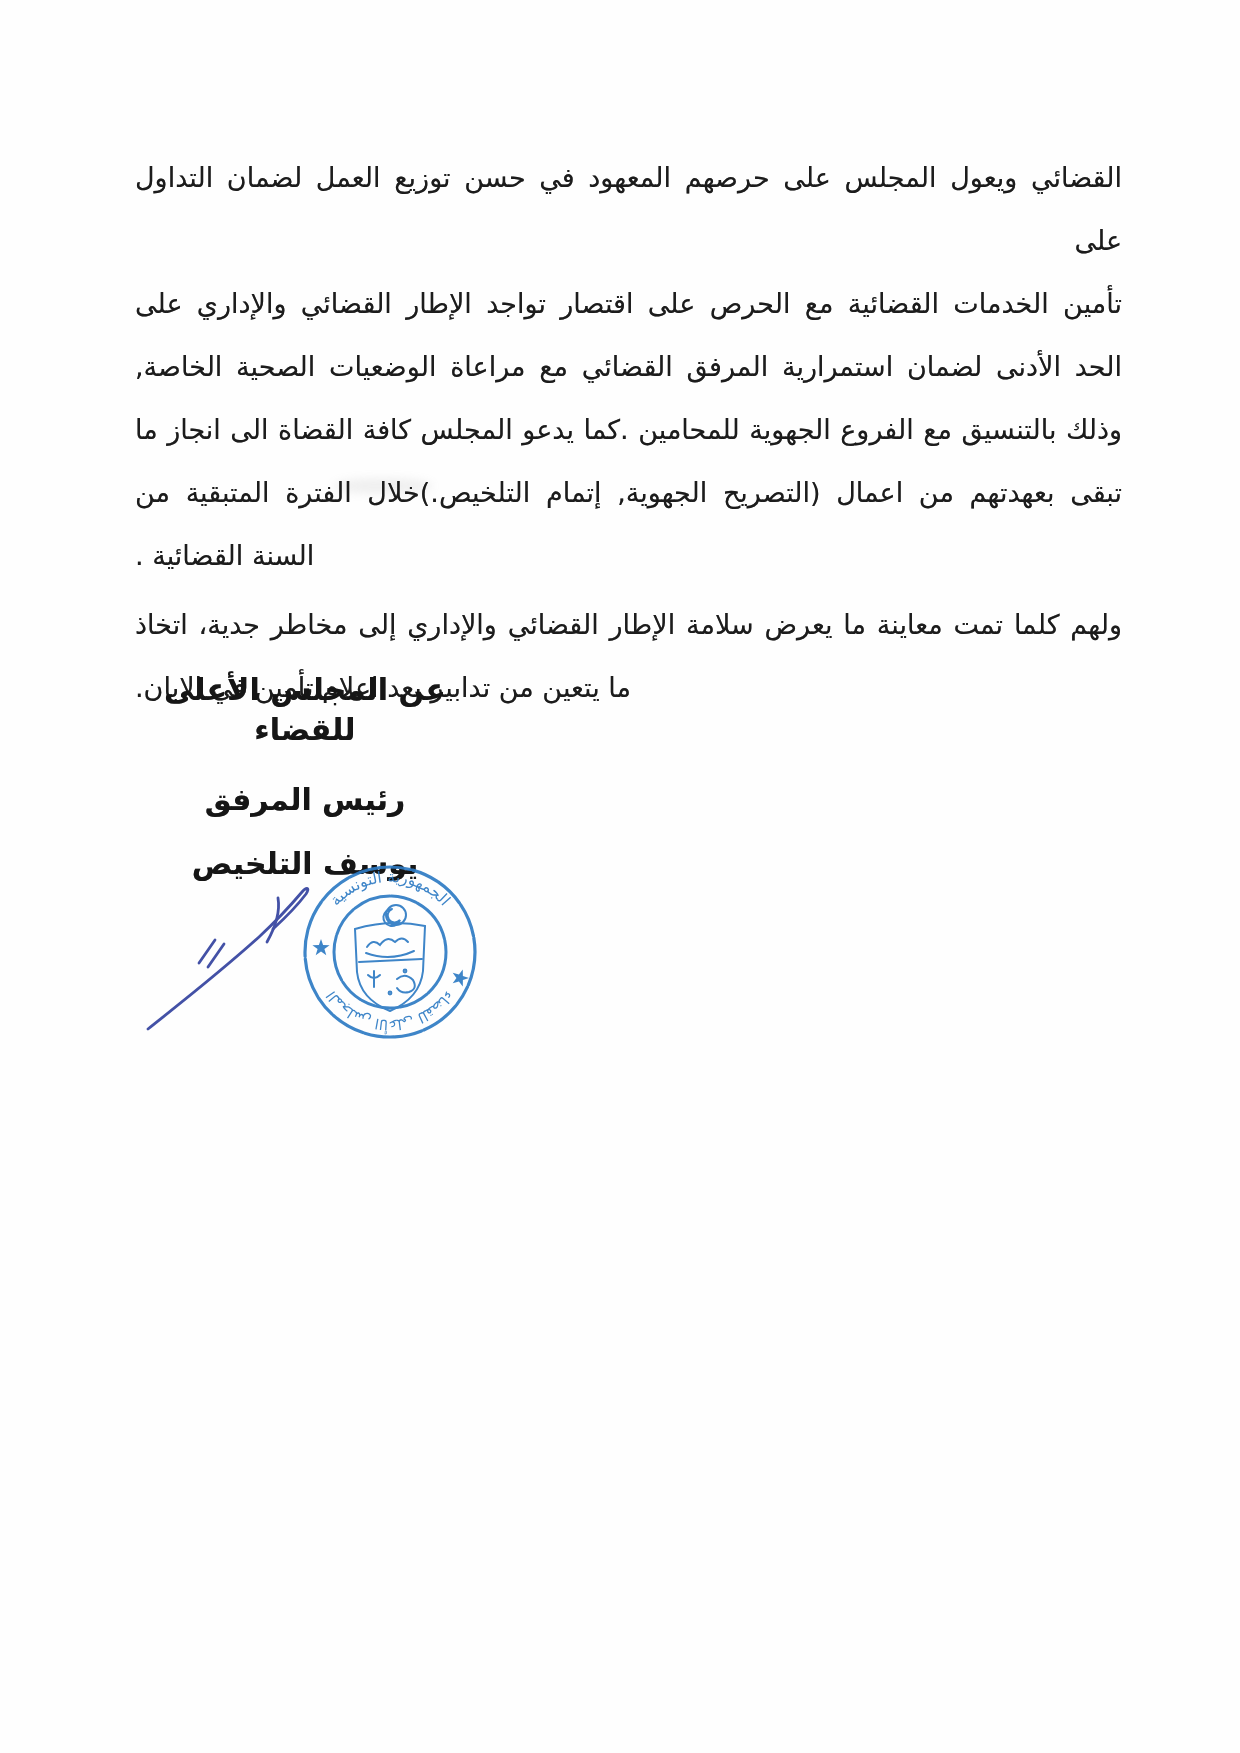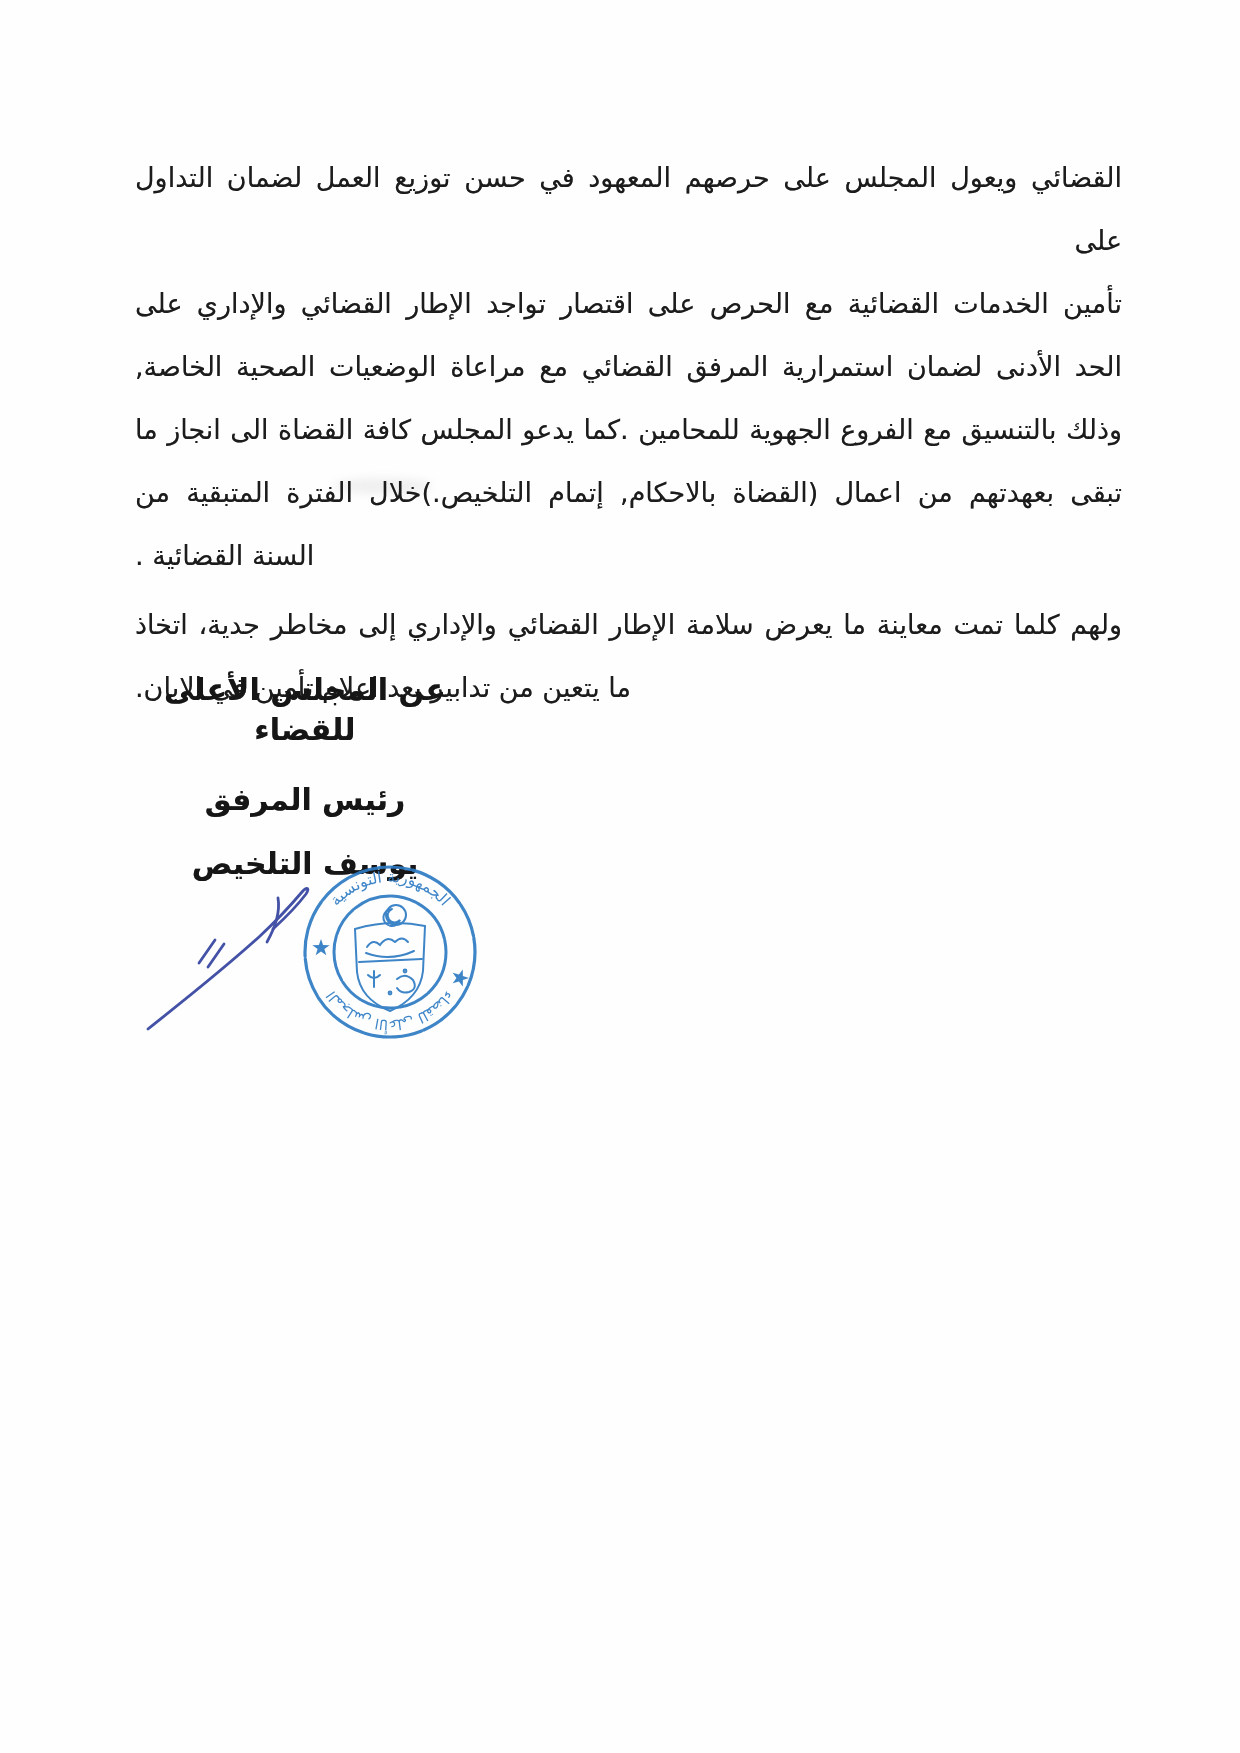--- a/index.html
+++ b/index.html
@@ -56,21 +56,21 @@
 <div class="page">
 
   <div class="smudge"></div>
 
   <div class="bodytext">
     <div class="para">
       <div class="line full">القضائي ويعول المجلس على حرصهم المعهود في حسن توزيع العمل لضمان التداول على</div>
       <div class="line full">تأمين الخدمات القضائية مع الحرص على اقتصار تواجد الإطار القضائي والإداري على</div>
       <div class="line full">الحد الأدنى لضمان استمرارية المرفق القضائي مع مراعاة الوضعيات الصحية الخاصة,</div>
       <div class="line full">وذلك بالتنسيق مع الفروع الجهوية للمحامين .كما يدعو المجلس كافة القضاة الى انجاز ما</div>
-      <div class="line full">تبقى بعهدتهم من اعمال (القضاة بالاحكام, إتمام  التلخيص.)خلال الفترة المتبقية من</div>
+      <div class="line full">تبقى بعهدتهم من اعمال (التصريح الجهوية, إتمام  التلخيص.)خلال الفترة المتبقية من</div>
       <div class="line last">السنة القضائية .</div>
     </div>
     <div class="para para2">
       <div class="line full">ولهم كلما تمت معاينة ما يعرض سلامة الإطار القضائي والإداري إلى مخاطر جدية، اتخاذ</div>
       <div class="line last">ما يتعين من تدابير بعد اعلام تأمين في الابان.</div>
     </div>
   </div>
 
   <div class="sigblock">
     <div class="sigline s1">عن المجلس الأعلى للقضاء</div>

